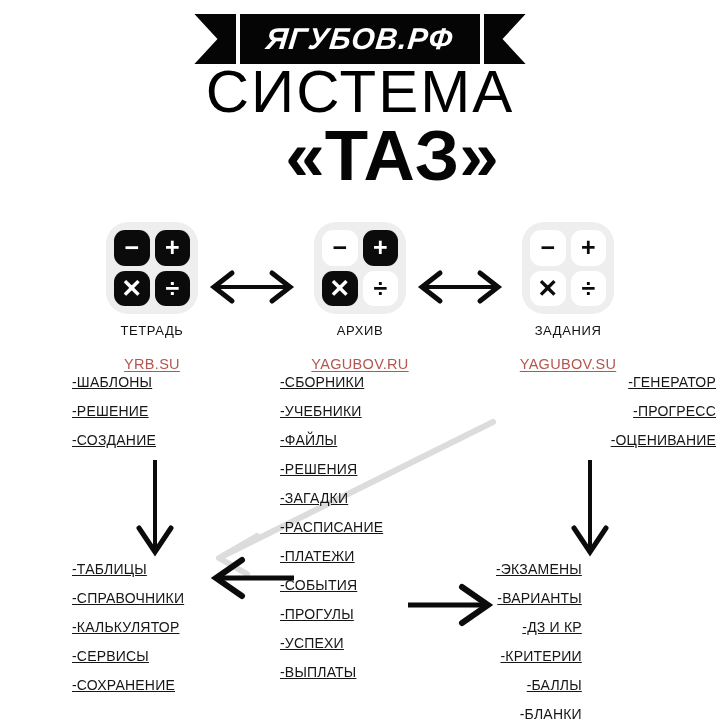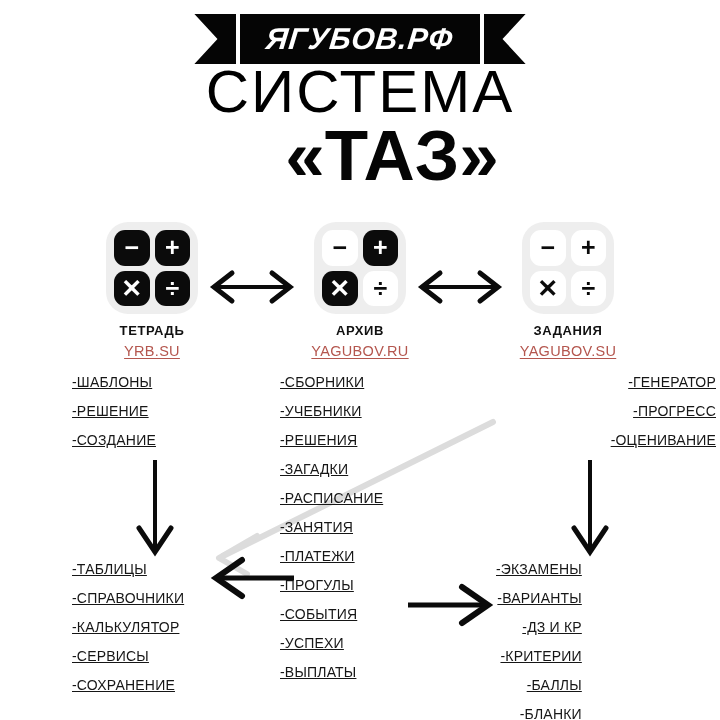--- a/index.html
+++ b/index.html
@@ -123,26 +123,26 @@
     font-size: 25px;
     font-weight: bold;
     line-height: 1;
   }
   .key.dark { background: #0b0b0b; color: #ffffff; }
   .key.light { background: #ffffff; color: #0b0b0b; }
 
   .icon-label {
     margin-top: 9px;
     font-size: 13px;
-    font-weight: bold;
+    font-weight: normal;
     letter-spacing: 0.6px;
     color: #111111;
   }
   .icon-link {
-    margin-top: 5px;
+    margin-top: 18px;
     font-size: 14.5px;
     letter-spacing: 0.3px;
     color: #b4564e;
     text-decoration: underline;
     text-underline-offset: 2px;
   }
 
   .hz-arrow {
     position: absolute;
     top: 48px;
@@ -297,27 +297,27 @@
       <li>-КАЛЬКУЛЯТОР</li>
       <li>-СЕРВИСЫ</li>
       <li>-СОХРАНЕНИЕ</li>
     </ul>
   </div>
 
   <div class="col middle">
     <ul class="list">
       <li>-СБОРНИКИ</li>
       <li>-УЧЕБНИКИ</li>
+      <li>-ФАЙЛЫ</li>
       <li>-РЕШЕНИЯ</li>
       <li>-ЗАГАДКИ</li>
       <li>-РАСПИСАНИЕ</li>
-      <li>-ЗАНЯТИЯ</li>
       <li>-ПЛАТЕЖИ</li>
+      <li>-СОБЫТИЯ</li>
       <li>-ПРОГУЛЫ</li>
-      <li>-СОБЫТИЯ</li>
       <li>-УСПЕХИ</li>
       <li>-ВЫПЛАТЫ</li>
     </ul>
   </div>
 
   <div class="col right">
     <ul class="list">
       <li>-ГЕНЕРАТОР</li>
       <li>-ПРОГРЕСС</li>
       <li>-ОЦЕНИВАНИЕ</li>

